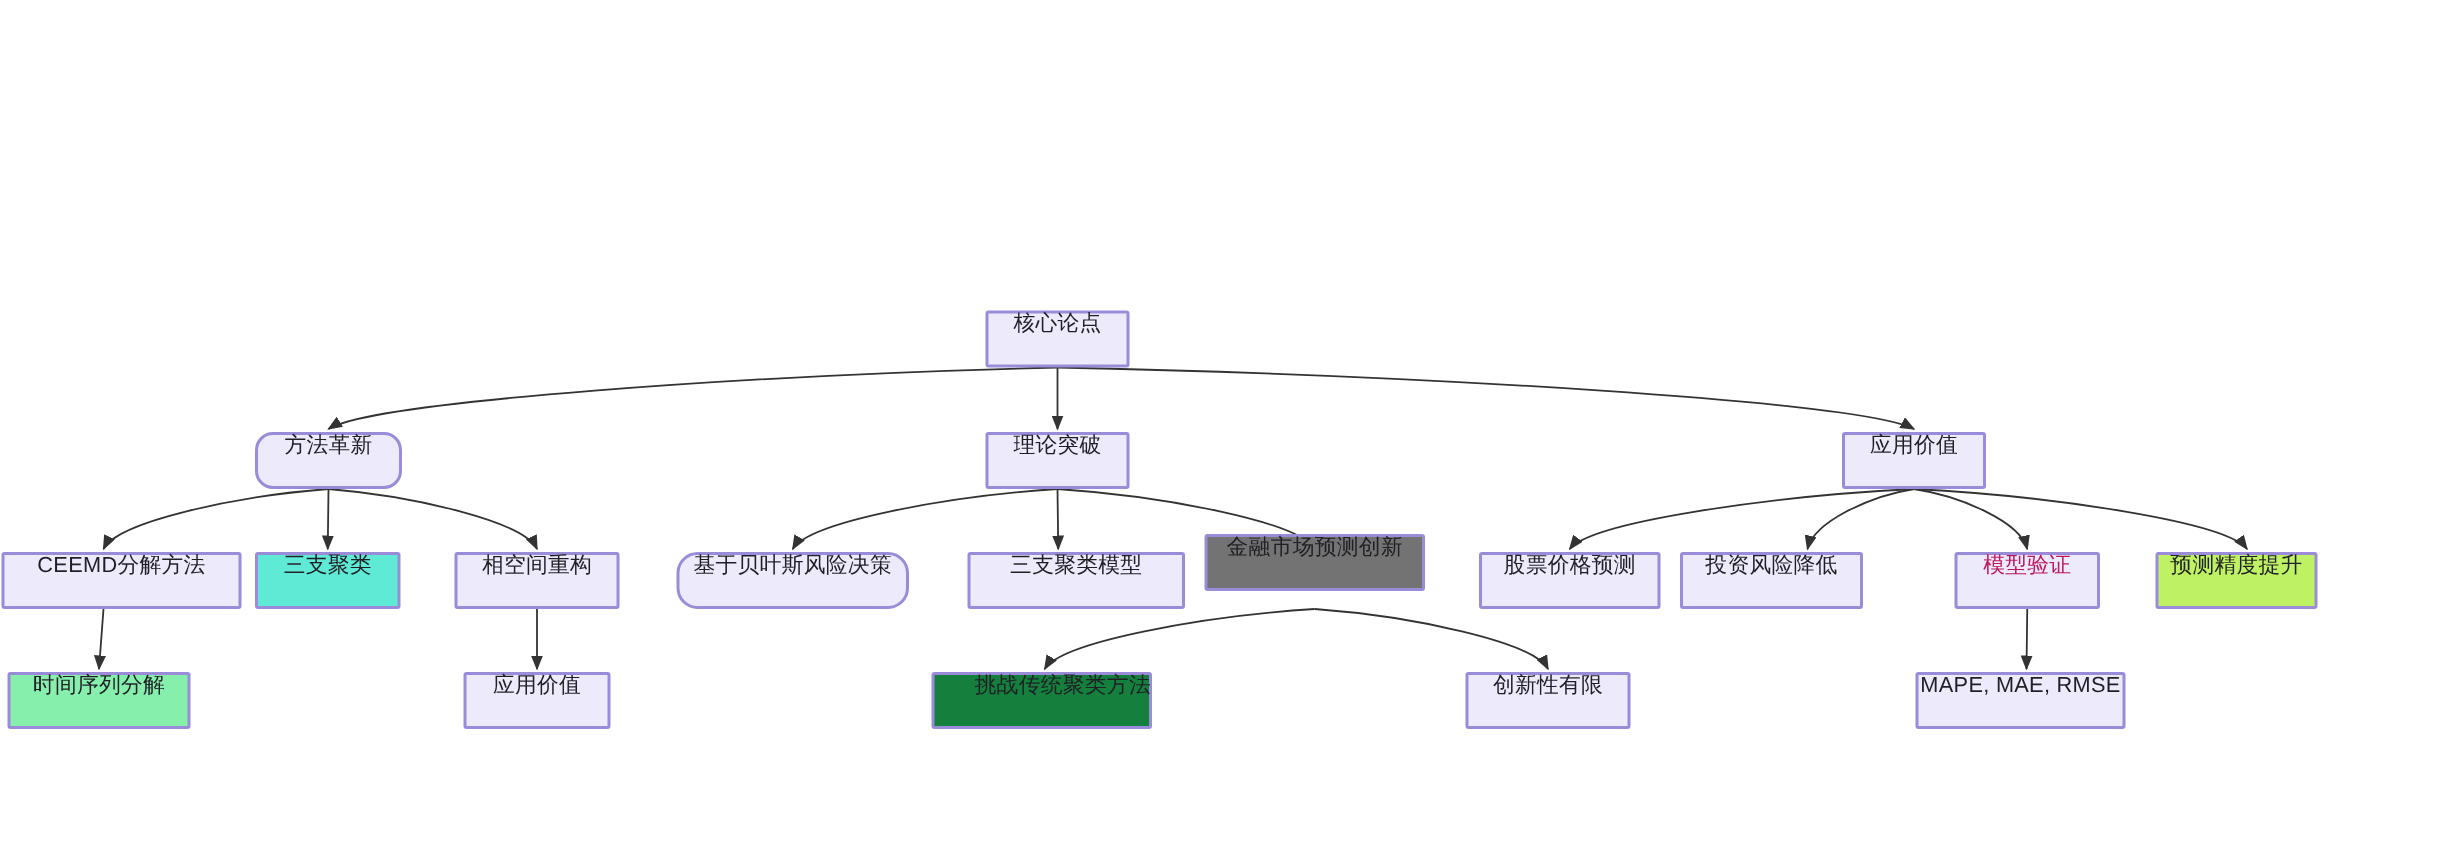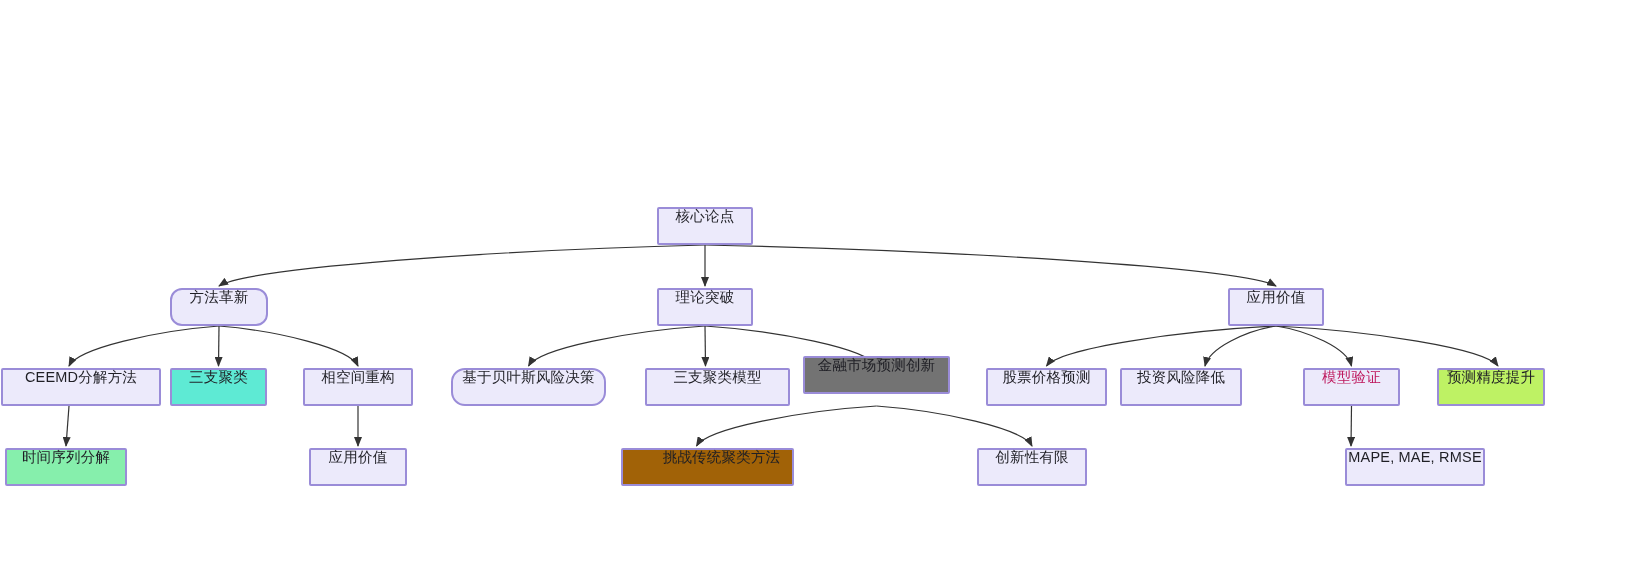--- a/index.html
+++ b/index.html
@@ -118,23 +118,23 @@
       </div>
       <div class="node" style="left: 1437px; top: 368px; width: 108px; height: 38px; background: #bef264; border-color: rgb(154, 140, 216); color: rgb(31, 31, 37);">
         <span class="node-label">预测精度提升</span>
       </div>
       <div class="node" style="left: 5px; top: 448px; width: 122px; height: 38px; background: #86efac; border-color: rgb(154, 140, 216); color: rgb(31, 31, 37);">
         <span class="node-label">时间序列分解</span>
       </div>
       <div class="node" style="left: 309px; top: 448px; width: 98px; height: 38px; background: rgb(236, 234, 251); border-color: rgb(154, 140, 216); color: rgb(31, 31, 37);">
         <span class="node-label">应用价值</span>
       </div>
-      <div class="node" style="left: 621px; top: 448px; width: 173px; height: 38px; background: #a16207; border-color: rgb(154, 140, 216); color: rgb(31, 31, 37); padding-left: 28px;">
+      <div class="node" style="left: 621px; top: 448px; width: 147px; height: 38px; background: #15803d; border-color: rgb(154, 140, 216); color: rgb(31, 31, 37); padding-left: 28px;">
         <span class="node-label">挑战传统聚类方法</span>
       </div>
       <div class="node" style="left: 977px; top: 448px; width: 110px; height: 38px; background: rgb(236, 234, 251); border-color: rgb(154, 140, 216); color: rgb(31, 31, 37);">
         <span class="node-label">创新性有限</span>
       </div>
-      <div class="node" style="left: 1345px; top: 448px; width: 140px; height: 38px; background: rgb(236, 234, 251); border-color: rgb(154, 140, 216); color: rgb(31, 31, 37);">
+      <div class="node" style="left: 1277px; top: 448px; width: 140px; height: 38px; background: rgb(236, 234, 251); border-color: rgb(154, 140, 216); color: rgb(31, 31, 37);">
         <span class="node-label">MAPE, MAE, RMSE</span>
       </div>
     </div>
 </div>
 
 </body></html>

